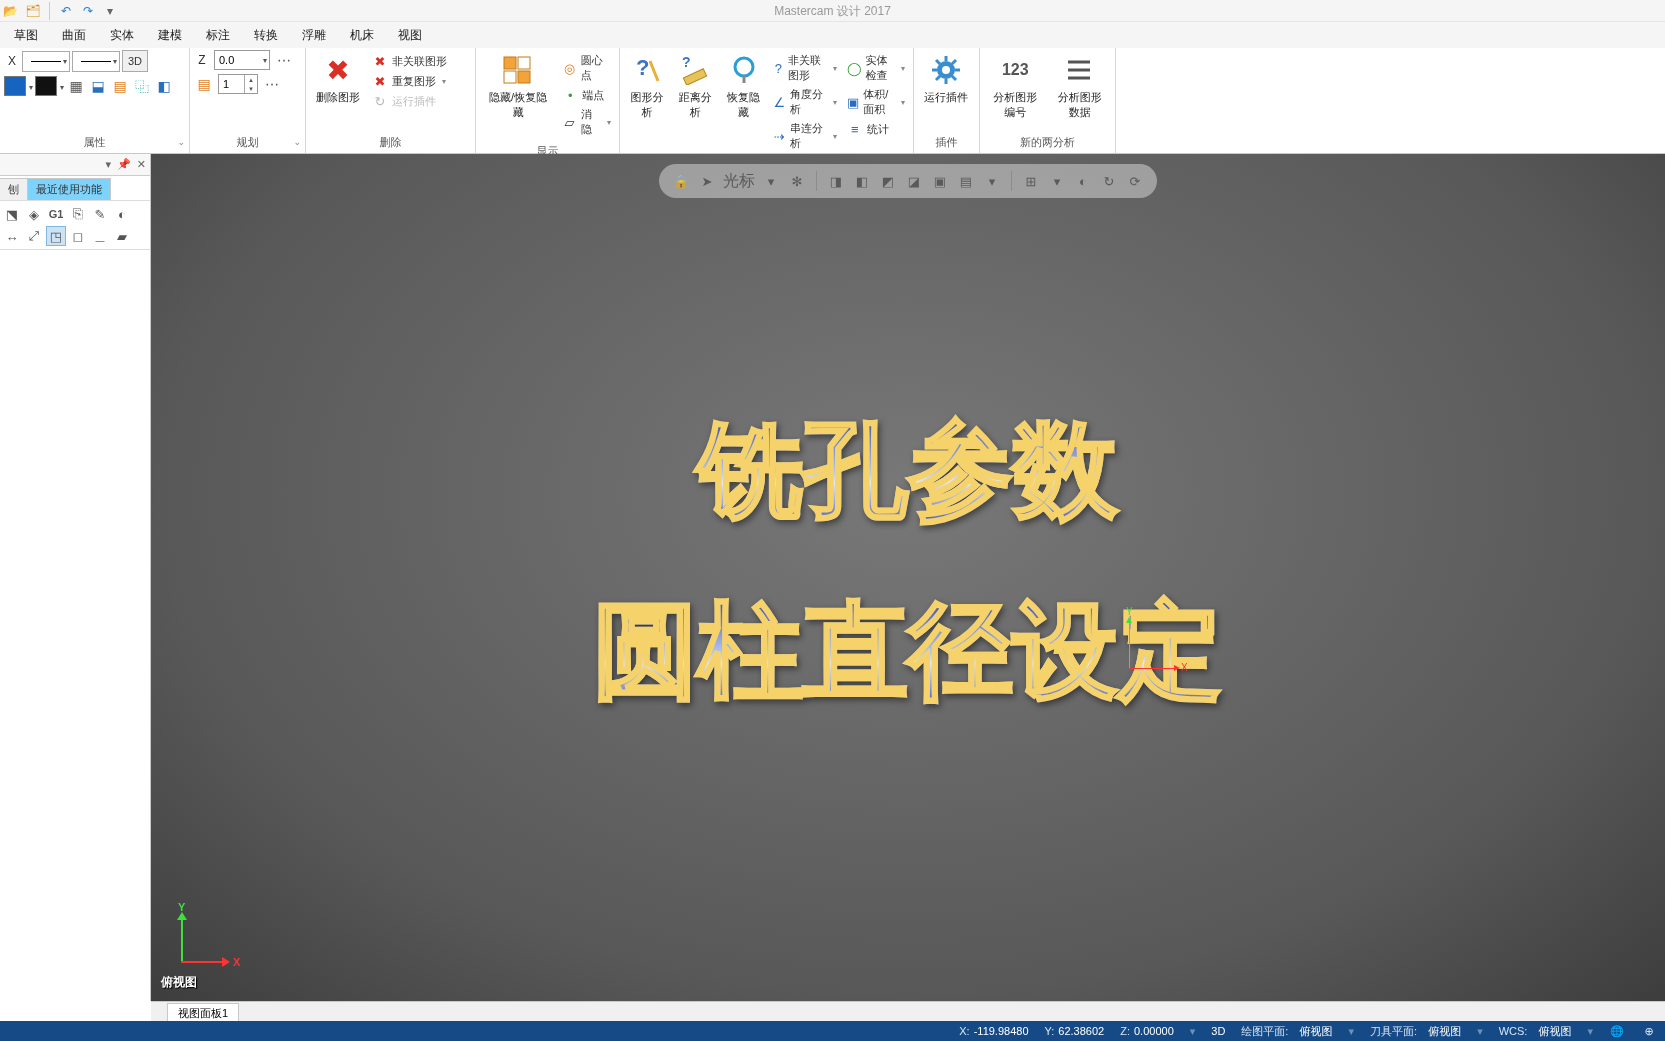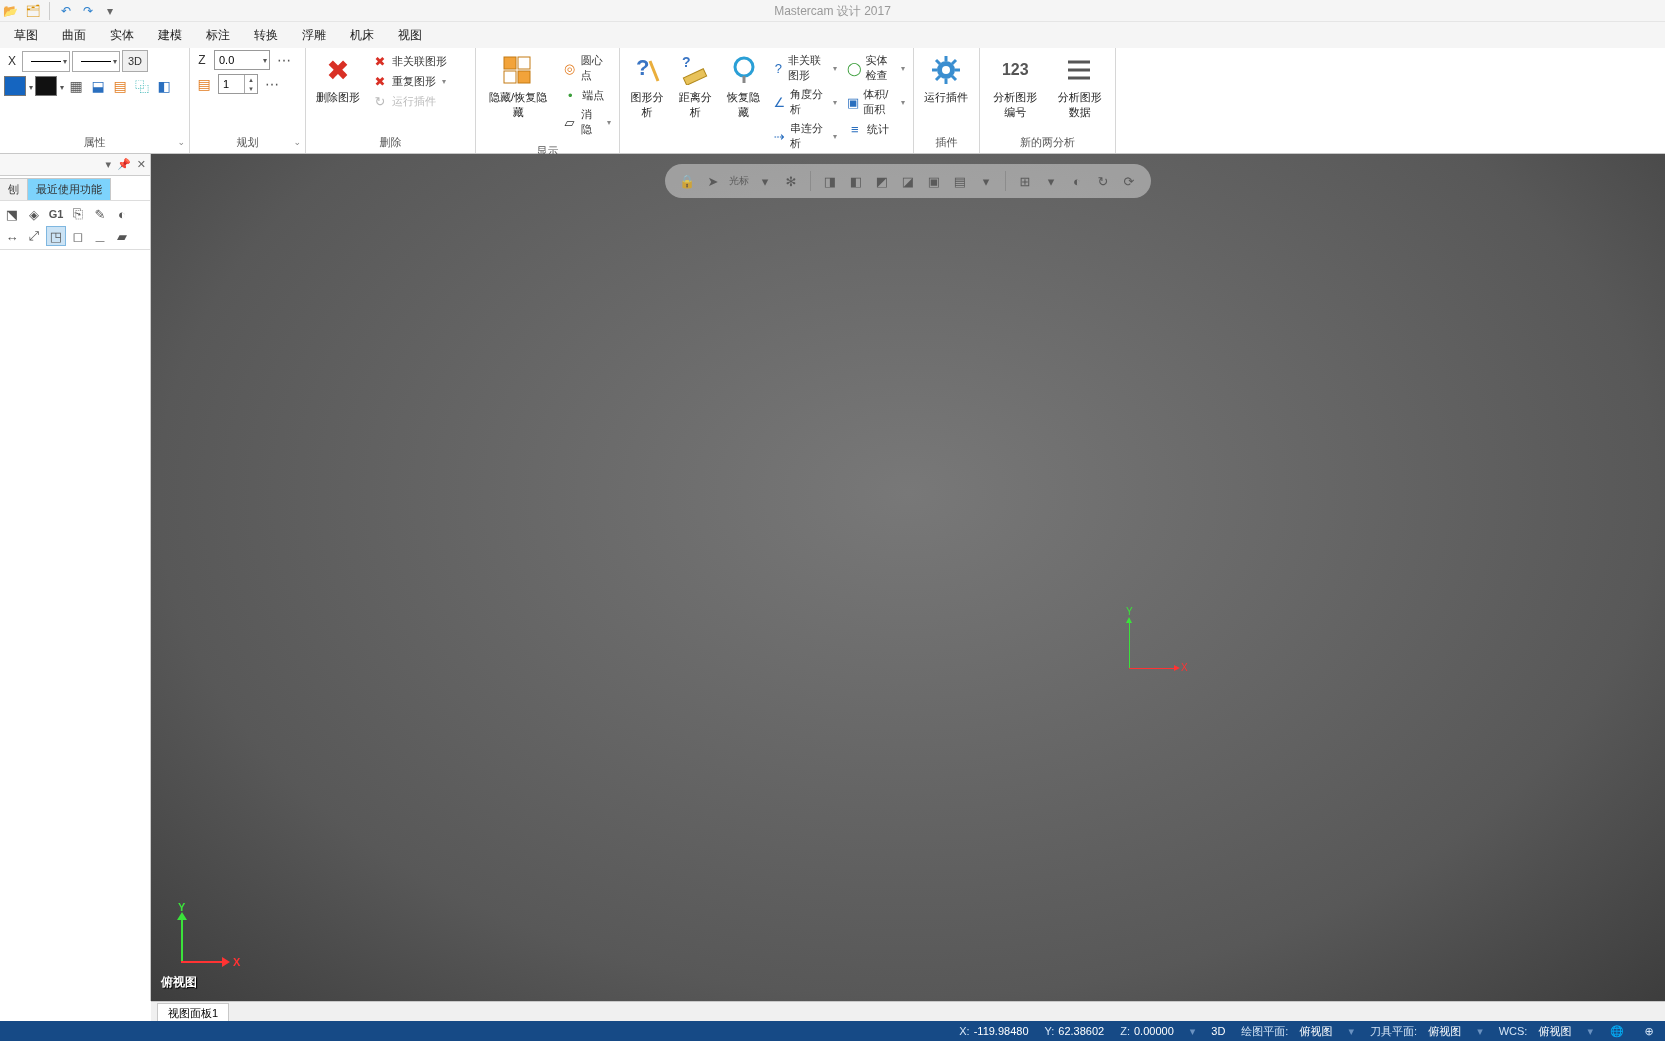--- a/index.html
+++ b/index.html
@@ -65,21 +65,21 @@
 .side-panel .sp-tabs .sptab.active { background: #7dd3fc; }
 .side-panel .sp-toolbar { padding: 3px 2px; border-top: 1px solid #ddd; border-bottom: 1px solid #ddd; }
 .side-panel .sp-toolbar .row { display: flex; align-items: center; gap: 2px; flex-wrap: wrap; }
 .side-panel .sp-toolbar .row .tb { width: 20px; height: 20px; display: inline-flex; align-items: center; justify-content: center; font-size: 13px; color: #555; }
 .side-panel .sp-toolbar .row .tb.active { background: #cbe3f5; border: 1px solid #7fb7e0; }
 
 
 .viewport { position: absolute; left: 151px; top: 154px; right: 0; height: 847px; background: radial-gradient(ellipse at 50% 40%, #787878 0%, #585858 70%, #3d3d3d 100%); }
 .viewport .vtoolbar { position: absolute; top: 10px; left: 50%; transform: translateX(-50%); height: 34px; border-radius: 17px; background: rgba(236,236,236,0.45); display: flex; align-items: center; padding: 0 12px; gap: 6px; }
 .viewport .vtoolbar .vt { width: 20px; height: 20px; display: inline-flex; align-items: center; justify-content: center; font-size: 13px; color: rgba(60,60,60,0.7); }
-.viewport .vtoolbar .vtxt { font-size: 10px; color: rgba(60,60,60,0.7); }
+.viewport .vtoolbar .vtxt { font-size: 16px; color: rgba(60,60,60,0.7); }
 .viewport .vtoolbar .vdiv { width: 1px; height: 20px; background: rgba(120,120,120,0.5); margin: 0 3px; }
 
 
 .big-text { position: absolute; left: 50%; top: 50%; transform: translate(-50%, -55%); text-align: center; }
 .big-text .line1 { font-family: "SimSun","宋体",serif; font-size: 105px; font-weight: bold; }
 .big-text .line2 { font-family: "SimSun","宋体",serif; font-size: 105px; font-weight: bold; margin-top: 40px; white-space: nowrap; }
 .grad-text {
   background: linear-gradient(to bottom, #2b3d8f 0%, #4f63c0 20%, #b4c5f0 50%, #e3eaf8 58%, #4f63c0 85%, #2b3d8f 100%);
   -webkit-background-clip: text; background-clip: text; color: transparent;
   -webkit-text-stroke: 3px #f5d26a;
@@ -100,21 +100,21 @@
 .axis-corner .yax { position: absolute; left: 0; top: -46px; width: 2px; height: 46px; background: #3be23b; }
 .axis-corner .yax::before { content: ""; position: absolute; top: -8px; left: -4px; border: 5px solid transparent; border-bottom: 8px solid #3be23b; }
 .axis-corner .xax { position: absolute; left: 0; top: 0; width: 46px; height: 2px; background: #ff3333; }
 .axis-corner .xax::before { content: ""; position: absolute; right: -8px; top: -4px; border: 5px solid transparent; border-left: 8px solid #ff3333; }
 .axis-corner .yl { position: absolute; top: -60px; left: -3px; color: #3be23b; font-size: 11px; font-weight: bold; }
 .axis-corner .xl { position: absolute; left: 52px; top: -5px; color: #ff3333; font-size: 11px; font-weight: bold; }
 
 .view-name { position: absolute; left: 10px; bottom: 10px; color: #fff; font-size: 12px; font-weight: bold; text-shadow: 1px 1px 1px #000; }
 
 
-.sheet-tabs { position: absolute; left: 151px; right: 0; top: 1001px; height: 24px; background: #f0f0f0; border-top: 1px solid #c8c8c8; display: flex; align-items: center; padding-left: 6px; gap: 0; }
+.sheet-tabs { position: absolute; left: 151px; right: 0; top: 1001px; height: 24px; background: #f0f0f0; border-top: 1px solid #c8c8c8; display: flex; align-items: center; padding-left: 16px; gap: 0; }
 .sheet-tabs .sheet { padding: 2px 10px; border: 1px solid #c8c8c8; background: #fff; font-size: 11px; }
 
 
 .statusbar { position: absolute; left: 0; right: 0; bottom: 0; height: 20px; background: #164a86; color: #d6e6f7; font-size: 11px; display: flex; align-items: center; justify-content: flex-end; padding: 0 8px; gap: 16px; }
 .statusbar .sseg { display: flex; align-items: center; gap: 4px; }
 .statusbar .sseg .sv { color: #fff; }
 .statusbar .ssep { color: #6a92c1; }
 .statusbar .sicon { width: 16px; height: 16px; display: inline-flex; align-items: center; justify-content: center; color: #d6e6f7; }
 </style>
 </head>
@@ -413,20 +413,24 @@
     <span class="vt">▤</span>
     <span class="vt">▾</span>
     <span class="vdiv"></span>
     <span class="vt">⊞</span>
     <span class="vt">▾</span>
     <span class="vt">◐</span>
     <span class="vt">↻</span>
     <span class="vt">⟳</span>
   </div>
 
+  <div class="big-text">
+    <div class="line1 grad-text">铣孔参数</div>
+    <div class="line2 grad-text">圆柱直径设定</div>
+  </div>
 
   <div class="axis-center">
     <div class="yax"></div>
       <div class="xax"></div>
     <span class="yl">Y</span>
     <span class="xl">X</span>
   </div>
 
   <div class="axis-corner">
     <div class="yax"></div>

